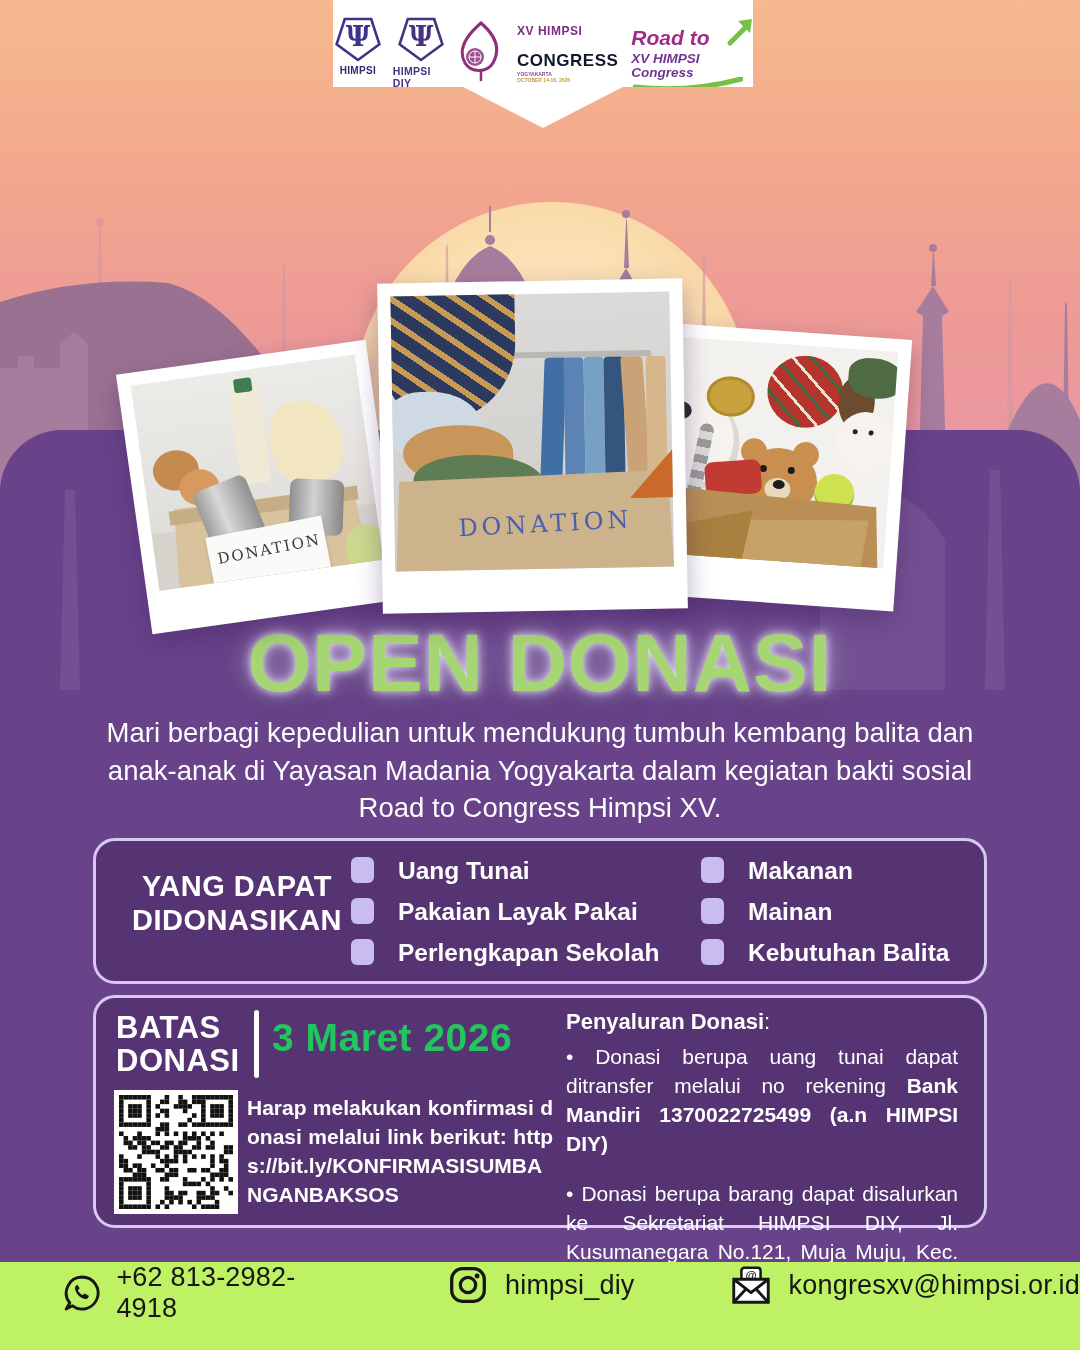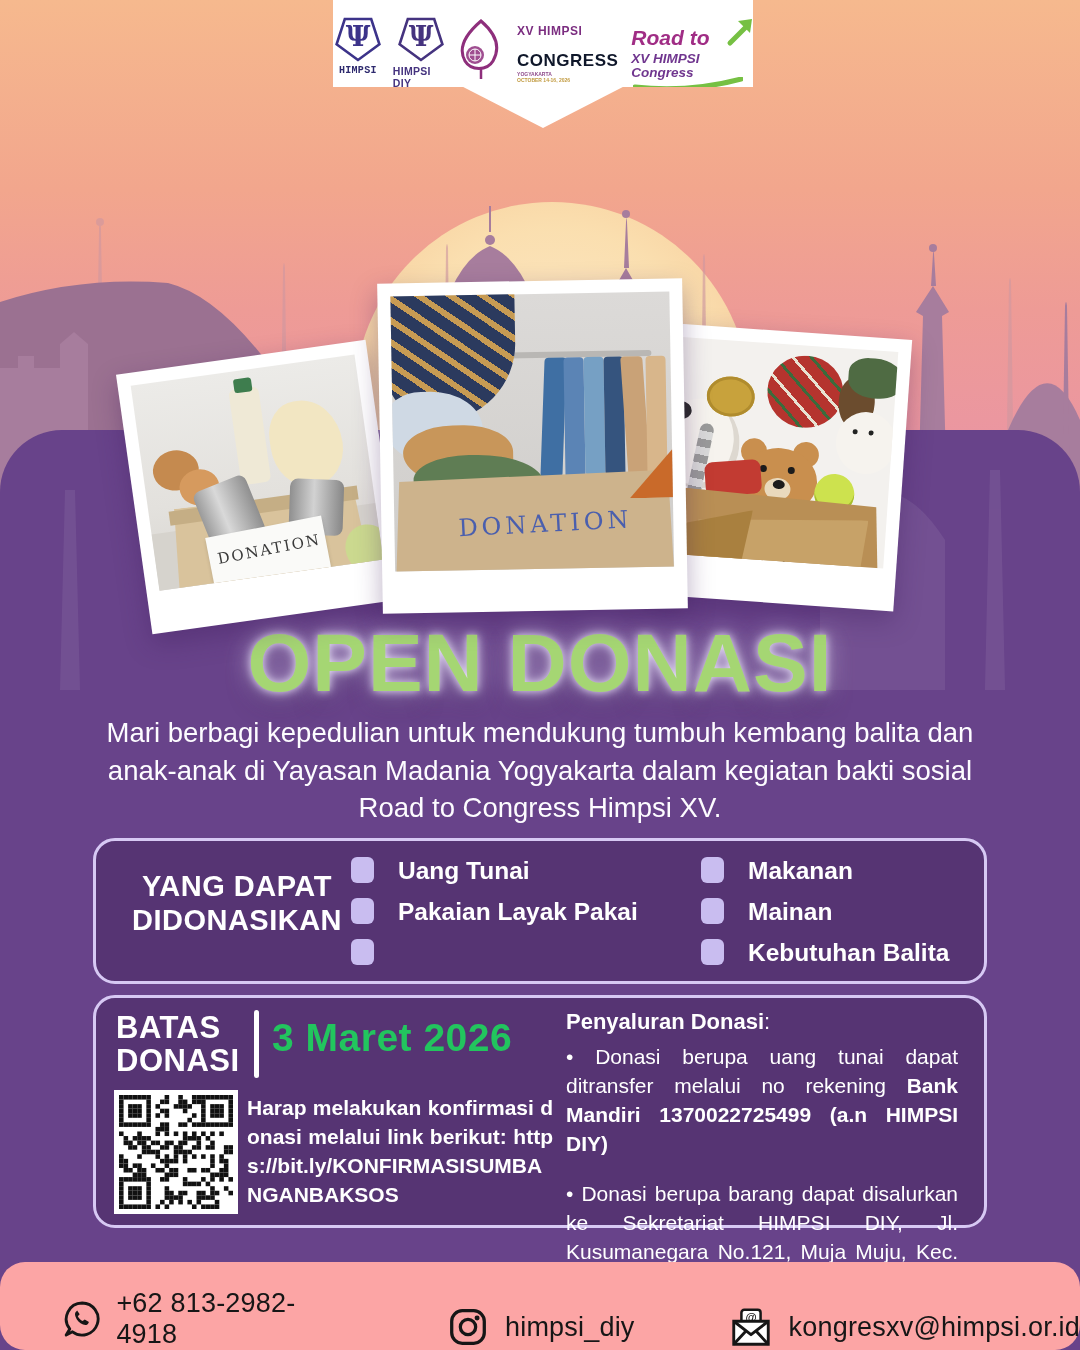--- a/index.html
+++ b/index.html
@@ -19,21 +19,21 @@
                  border-radius:62px 62px 0 0; pointer-events:none; }
 
   
   .banner { position:absolute; left:333px; top:0; width:420px; height:128px; background:#ffffff;
             clip-path:polygon(0 0,100% 0,100% 68%,69% 68%,50% 100%,31% 68%,0 68%);
             display:flex; align-items:flex-start; justify-content:center; }
   .logo-row { display:flex; align-items:flex-start; gap:9px; padding-top:13px; }
   .badge { display:flex; flex-direction:column; align-items:center; }
   .badge .b-label { font-size:10px; font-weight:bold; color:#2e2a6e; margin-top:2px; letter-spacing:.3px; }
   .badge.diy .b-label { color:#45337f; font-size:10.5px; }
-  .congress-logo { display:flex; align-items:center; gap:14px; padding-top:4px; }
+  .congress-logo { display:flex; align-items:flex-end; gap:14px; padding-top:4px; }
   .congress-text { display:flex; flex-direction:column; line-height:1; padding-top:8px; }
   .ct1 { font-size:12px; font-weight:bold; color:#7b2d80; letter-spacing:.5px; }
   .ct2 { font-size:17px; font-weight:bold; color:#0f172a; letter-spacing:.5px; margin-top:15px; }
   .ct3 { font-size:5px; font-weight:bold; color:#8e4a8a; margin-top:3px; }
   .ct4 { font-size:5px; font-weight:bold; color:#c19a3f; margin-top:1px; }
   .roadto { position:relative; padding-top:14px; padding-left:4px; width:132px; }
   .rt1 { font-size:21px; font-weight:bold; font-style:italic; color:#a02d85; line-height:1; }
   .rt2 { font-size:13.5px; font-weight:bold; font-style:italic; color:#70368f; line-height:1; margin-top:4px; }
   .rt-arrow { position:absolute; right:-2px; top:4px; }
   .rt-swoosh { position:absolute; left:6px; bottom:-12px; }
@@ -81,22 +81,22 @@
                   font-size:21px; line-height:1.38; text-align:justify; word-break:break-all; }
 
   .channel-col { position:absolute; left:470px; top:10px; width:392px; color:#ffffff; }
   .channel-head { font-size:22px; line-height:1.3; }
   .channel-head b { font-weight:bold; }
   .channel-p { font-size:21px; line-height:1.38; text-align:justify; margin-top:6px; }
   .channel-p b { font-weight:bold; }
   .channel-p.second { margin-top:22px; }
 
   
-  .footer { position:absolute; left:0; top:1262px; width:1080px; height:88px; background:#fca5a5;
-            display:flex; align-items:flex-end;border-radius:25px; }
+  .footer { position:absolute; left:0; top:1262px; width:1080px; height:88px; background:#bef264;
+            display:flex; align-items:flex-start; }
   .contact { display:flex; align-items:center; gap:14px; color:#161616; }
   .contact .c-text { font-size:27px; font-weight:500; letter-spacing:.2px; }
   .c-wa { margin-left:62px; }
   .c-ig { margin-left:118px; }
   .c-mail { margin-left:92px; }
 </style>
 </head>
 <body>
 
 <div class="poster">
@@ -159,21 +159,21 @@
   </div>
 
   <div class="banner">
     <div class="logo-row">
 
       <div class="badge">
         <svg width="52" height="50" viewBox="0 0 48 50">
           <polygon points="24,47 2.6,31.3 10.8,6 37.2,6 45.4,31.3" fill="#ffffff" stroke="#3c338a" stroke-width="2.6"></polygon>
           <text x="24" y="33" text-anchor="middle" font-size="27" font-weight="bold" fill="#3c338a" font-family="DejaVu Serif, serif">Ψ</text>
         </svg>
-        <div class="b-label" style="font-family:Liberation Mono, monospace;">HIMPSI</div>
+        <div class="b-label" style="font-family:Liberation Sans, sans-serif;">HIMPSI</div>
       </div>
 
       <div class="badge diy">
         <svg width="52" height="50" viewBox="0 0 48 50">
           <polygon points="24,47 2.6,31.3 10.8,6 37.2,6 45.4,31.3" fill="#ffffff" stroke="#45337f" stroke-width="2.6"></polygon>
           <text x="24" y="33" text-anchor="middle" font-size="27" font-weight="bold" fill="#45337f" font-family="DejaVu Serif, serif">Ψ</text>
         </svg>
         <div class="b-label">HIMPSI DIY</div>
       </div>
 
@@ -285,20 +285,21 @@
     <div class="item-row" style="left:255px;top:16px;">
       <span class="bullet"></span>
       <span class="item-label">Uang Tunai</span>
     </div>
     <div class="item-row" style="left:255px;top:57px;">
       <span class="bullet"></span>
       <span class="item-label">Pakaian Layak Pakai</span>
     </div>
     <div class="item-row" style="left:255px;top:98px;">
       <span class="bullet"></span>
+      <span class="item-label">Perlengkapan Sekolah</span>
     </div>
     <div class="item-row" style="left:605px;top:16px;">
       <span class="bullet"></span>
       <span class="item-label">Makanan</span>
     </div>
     <div class="item-row" style="left:605px;top:57px;">
       <span class="bullet"></span>
       <span class="item-label">Mainan</span>
     </div>
     <div class="item-row" style="left:605px;top:98px;">

